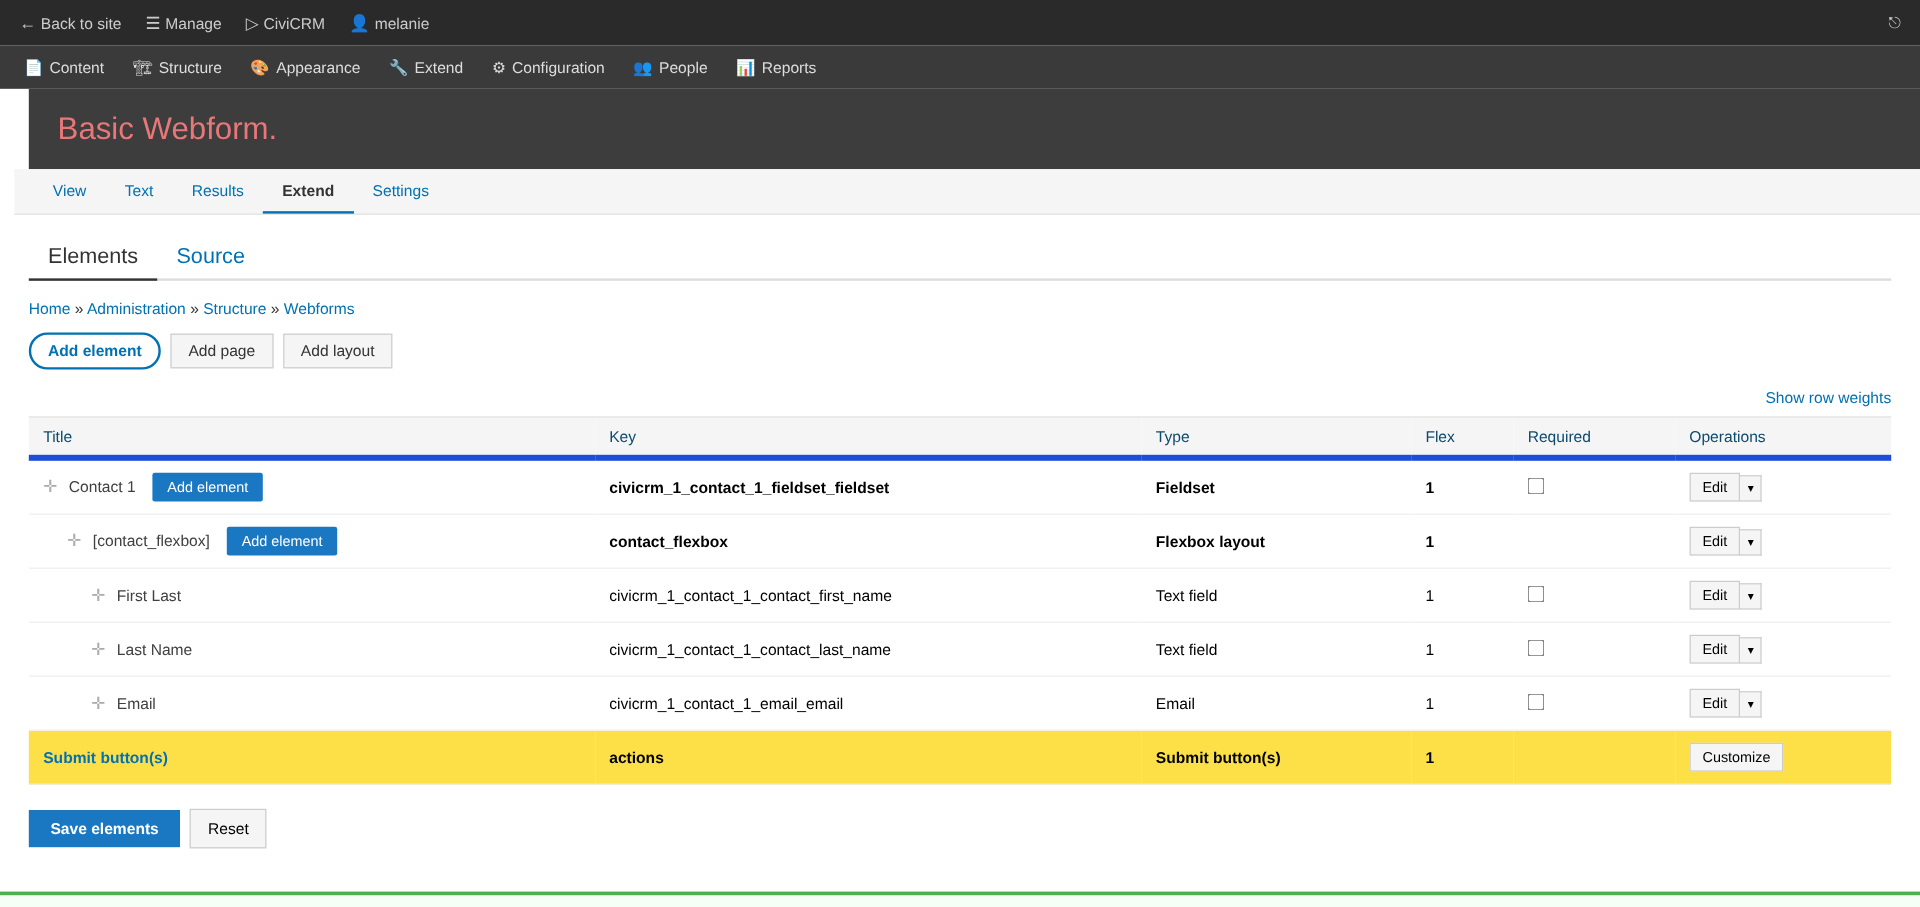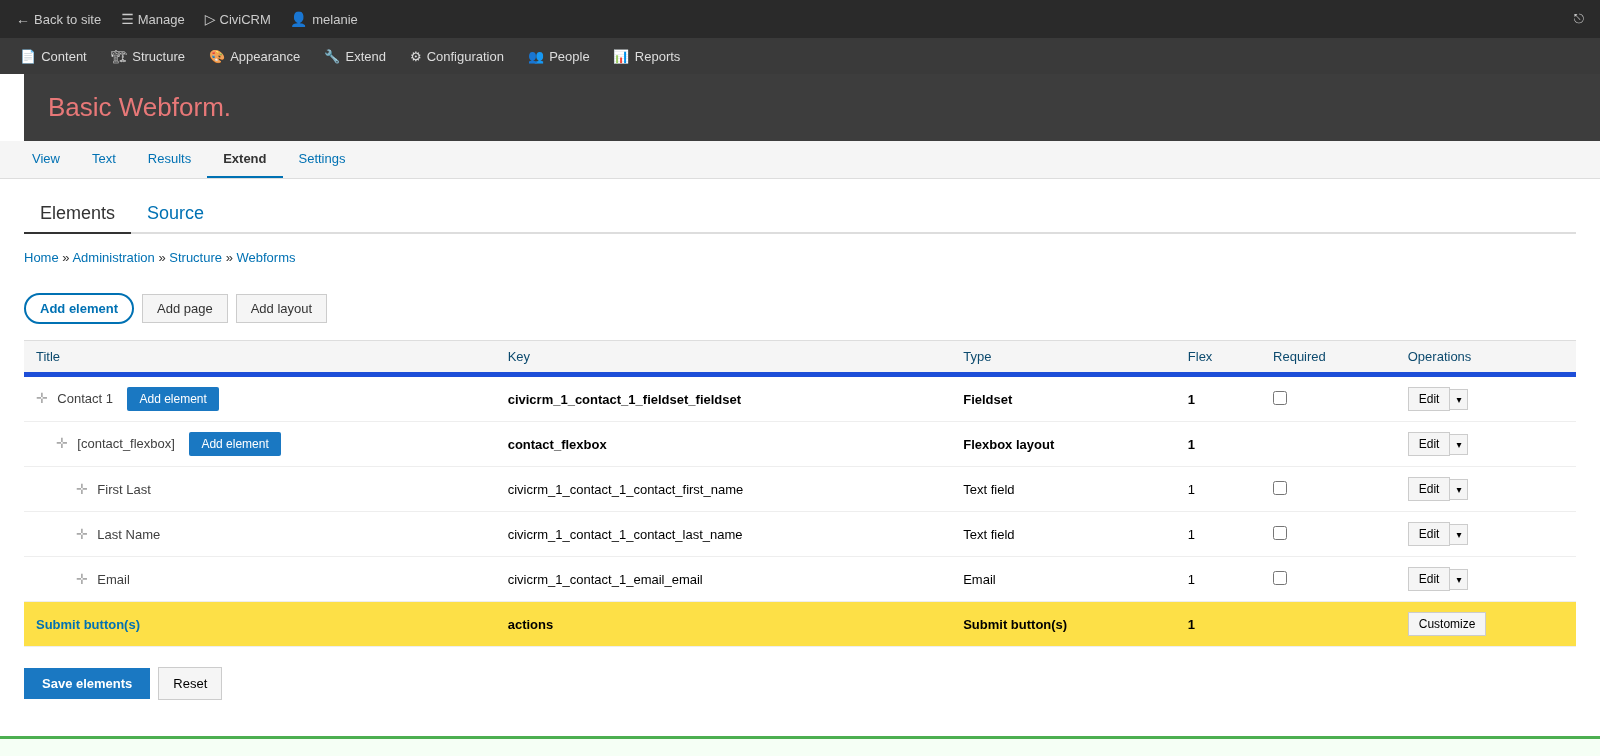--- a/index.html
+++ b/index.html
@@ -63,20 +63,21 @@
       font-weight: normal;
     }
     .page-title-bar h1 span { color: #e87878; }
 
     
     .tab-nav {
       background: #f5f5f5;
       border-bottom: 1px solid #ddd;
       display: flex;
       padding: 0 16px;
+      margin-left: 12px;
     }
     .tab-item {
       padding: 10px 16px;
       font-size: 13px;
       color: #0071b3;
       cursor: pointer;
       border-bottom: 2px solid transparent;
     }
     .tab-item.active {
       color: #333;
@@ -105,21 +106,21 @@
       margin-bottom: -2px;
     }
     .sub-tab.active {
       color: #333;
       border-bottom: 2px solid #333;
     }
 
     
     .breadcrumb {
       font-size: 13px;
-      margin-bottom: 28px;
+      margin-bottom: 12px;
       color: #0071b3;
     }
     .breadcrumb span { color: #333; }
     .breadcrumb a { color: #0071b3; text-decoration: none; }
 
     
     .action-buttons {
       display: flex;
       gap: 8px;
       margin-bottom: 16px;
@@ -210,21 +211,21 @@
     }
     .btn-customize {
       background: #f5f5f5;
       border: 1px solid #ccc;
       padding: 4px 10px;
       cursor: pointer;
       font-size: 12px;
     }
     .edit-group {
       display: flex;
-      align-items: center;
+      align-items: flex-end;
     }
     .checkbox-cell input[type=checkbox] {
       width: 14px;
       height: 14px;
     }
 
     
     .save-area {
       margin-top: 20px;
       display: flex;
@@ -347,20 +348,21 @@
     <span> » </span>
     <a href="#">Webforms</a>
   </div>
 
   <div class="action-buttons">
     <button class="btn-primary">Add element</button>
     <button class="btn-default">Add page</button>
     <button class="btn-default">Add layout</button>
   </div>
 
+  <div class="show-row-weights">Show row weights</div>
 
   <table class="elements-table">
     <thead>
       <tr>
         <th>Title</th>
         <th>Key</th>
         <th>Type</th>
         <th>Flex</th>
         <th>Required</th>
         <th>Operations</th>

